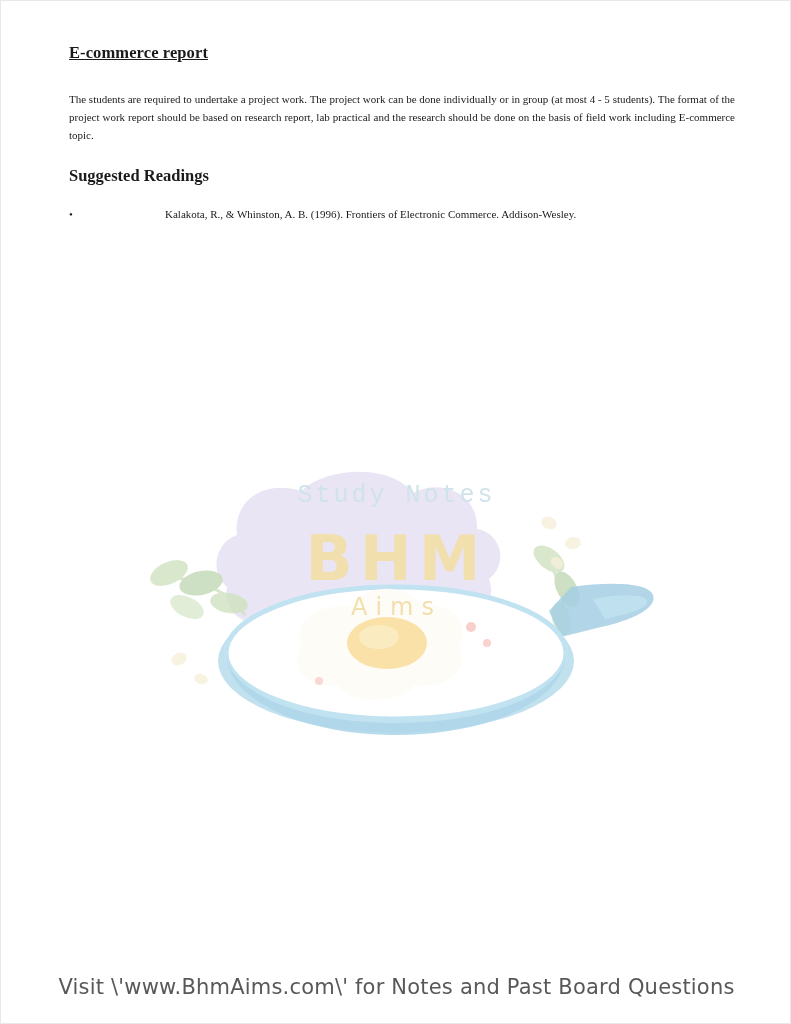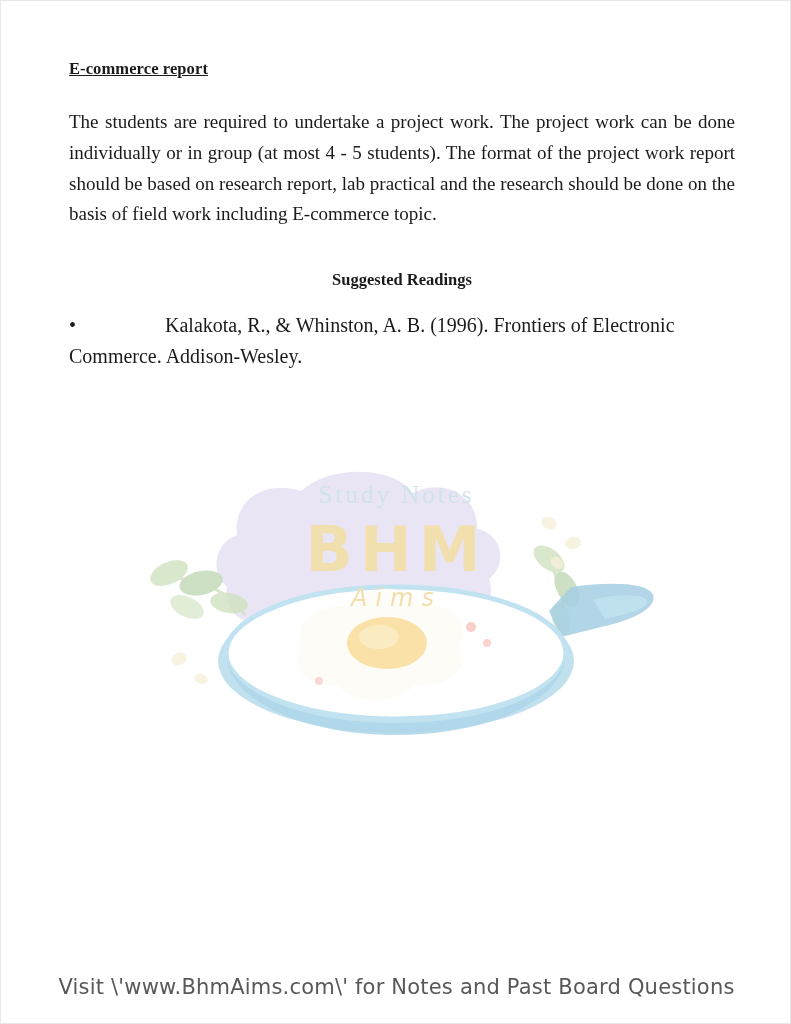--- a/index.html
+++ b/index.html
@@ -38,76 +38,74 @@
 
   .wm-text {
     position: absolute;
     left: 0;
     top: 480px;
     width: 791px;
     text-align: center;
     pointer-events: none;
   }
   .wm-study {
-    font-family: Liberation Serif, serif;
+    font-family: Liberation Mono, monospace;
     font-size: 25px;
     letter-spacing: 3px;
     color: #cfe3ea;
   }
   .wm-bhm {
     font-family: "DejaVu Sans", sans-serif;
     font-weight: bold;
     font-size: 62px;
     letter-spacing: 7px;
     color: #f2dfae;
     line-height: 1.05;
-    margin-top: 8px;
+    margin-top: 16px;
   }
   .wm-aims {
     font-family: "DejaVu Sans", sans-serif;
     font-size: 24px;
     letter-spacing: 8px;
     color: #f2dfae;
     margin-top: 2px;
-    font-style: italic;
   }
 
   
   .content {
     position: absolute;
     left: 68px;
-    top: 58px;
+    top: 42px;
     width: 666px;
     z-index: 3;
   }
 
   .doc-title {
     font-weight: bold;
     font-size: 16.5px;
     text-decoration: underline;
     margin: 0 0 28px 0;
     letter-spacing: 0.1px;
   }
 
   .para {
-    font-size: 19px;
+    font-size: 11px;
     line-height: 1.62;
     text-align: justify;
-    margin: 0 0 40px 0;
+    margin: 0 0 22px 0;
   }
 
   .sub-head {
     font-weight: bold;
     font-size: 16.5px;
     margin: 0 0 20px 0;
-    text-align: center;
   }
 
   .ref-item {
-    font-size: 20px;
+    font-size: 11px;
     line-height: 1.55;
     margin: 0 0 14px 0;
     position: relative;
     padding-left: 0;
   }
   .ref-bullet {
     display: inline-block;
     width: 96px;
   }
 

